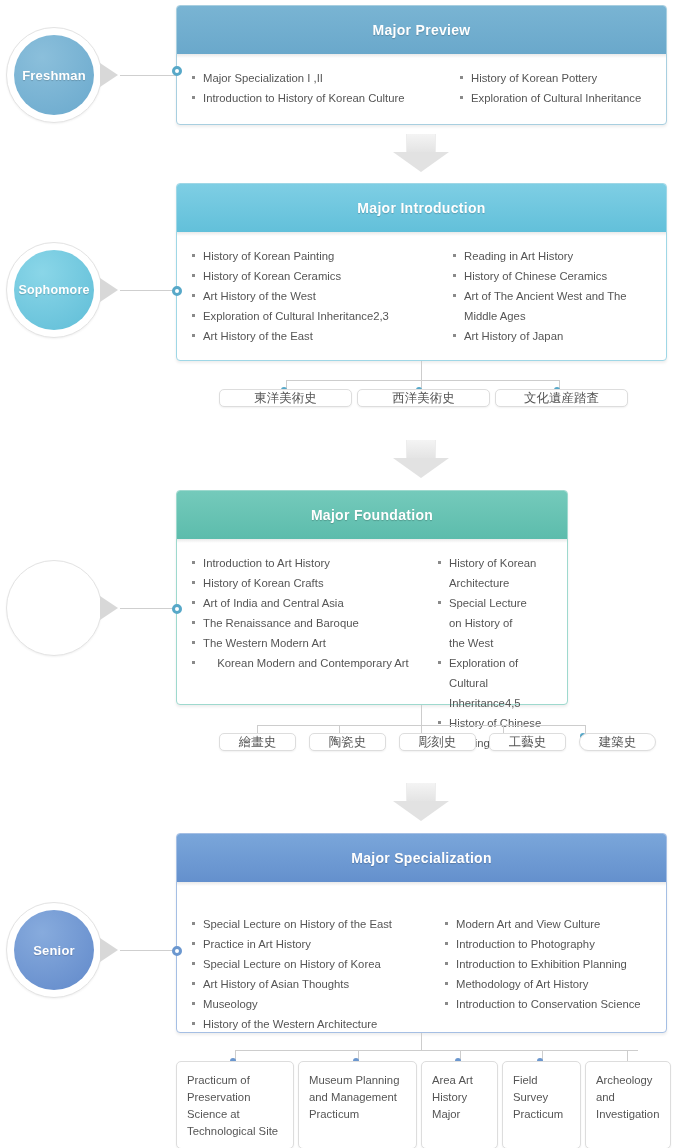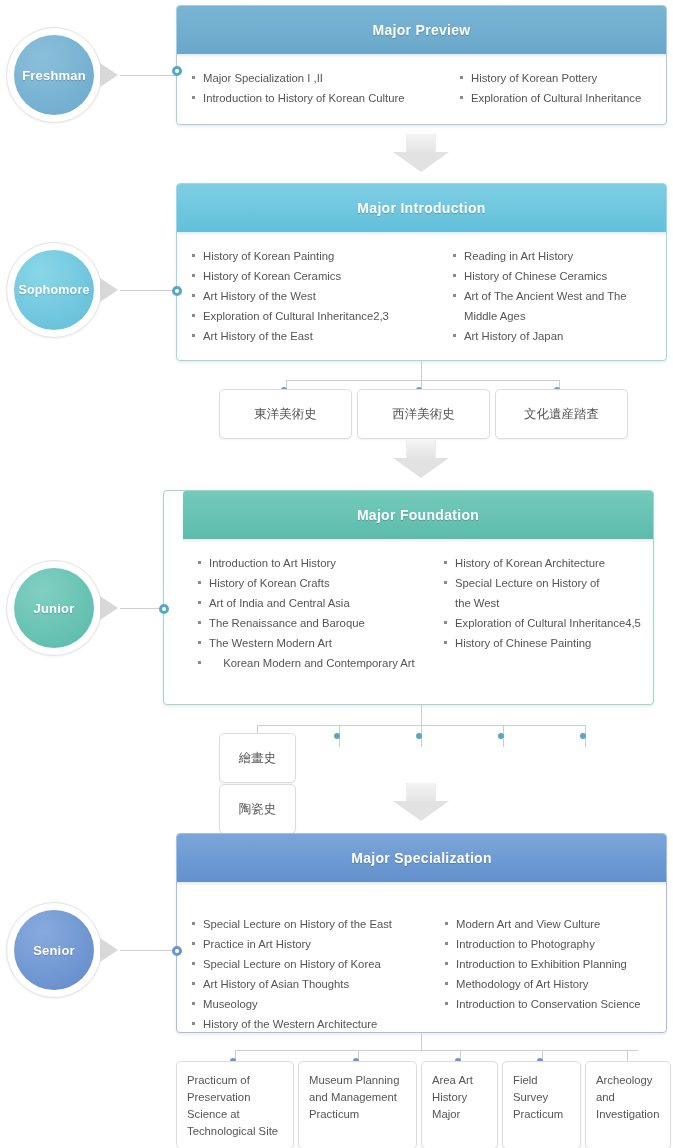--- a/index.html
+++ b/index.html
@@ -145,21 +145,21 @@
   .subrow { position: absolute; display: flex; }
   .subbox {
     background: #ffffff;
     border: 1px solid #dddddd;
     border-radius: 5px;
     box-shadow: 0 1px 2px rgba(0,0,0,0.06);
     display: flex; align-items: center; justify-content: center;
     color: #555555;
     text-align: center;
   }
-  .subbox.cjk { font-size: 12.5px; height: 50px; }
+  .subbox.cjk { font-size: 12.5px; height: 18px; }
   .subbox.text {
     font-size: 11.3px;
     line-height: 17px;
     align-items: flex-start;
     justify-content: flex-start;
     text-align: left;
     padding: 10px 8px 8px 10px;
     height: 88px;
   }
 </style>
@@ -254,26 +254,25 @@
       <span>文化遺産踏査</span>
     </div>
   </div>
 
   <div class="bigarrow" style="left:393px; top:440px;">
     <div class="shaft"></div>
     <div class="head"></div>
   </div>
 
   <div class="badge" style="left:6px; top:560px;">
-    <div class="badge-inner" style="background:radial-gradient(circle at 35% 28%, #80d0c2, #57b9a9);">Junior</div>
     <div class="badge-arrow"></div>
   </div>
   <div class="badge-line" style="left:120px; top:608px; width:56px;"></div>
 
-  <div class="panel" style="left:163px; top:490px; width:491px; height:215px; border-color:#9ed9ce;padding-left:19px;">
+  <div class="panel" style="left:176px; top:490px; width:392px; height:215px; border-color:#9ed9ce;">
     <div class="panel-head" style="background:linear-gradient(#74cabb,#5cbcac);">
       <span>Major Foundation</span>
     </div>
     <div class="panel-dot" style="top:113px;"></div>
     <div class="panel-body" style="padding-top:14px;">
       <div class="col" style="flex:0 0 240px;">
         <ul class="courses">
           <li>Introduction to Art History</li>
           <li>History of Korean Crafts</li>
           <li>Art of India and Central Asia</li>
@@ -301,21 +300,21 @@
     <div class="v" style="left:421px; top:20px; height:22px;"></div>
     <div class="v" style="left:503px; top:20px; height:22px;"></div>
     <div class="v" style="left:585px; top:20px; height:22px;"></div>
     <div class="node-dot" style="left:257px; top:28px;"></div>
     <div class="node-dot" style="left:339px; top:28px;"></div>
     <div class="node-dot" style="left:421px; top:28px;"></div>
     <div class="node-dot" style="left:503px; top:28px;"></div>
     <div class="node-dot" style="left:585px; top:28px;"></div>
   </div>
 
-  <div class="subrow" style="left:219px; top:733px; gap:1px;flex-direction:column;">
+  <div class="subrow" style="left:219px; top:733px; gap:13px;">
     <div class="subbox cjk" style="width:77px;">
       <span>繪畫史</span>
     </div>
     <div class="subbox cjk" style="width:77px;">
       <span>陶瓷史</span>
     </div>
     <div class="subbox cjk" style="width:77px;">
       <span>彫刻史</span>
     </div>
     <div class="subbox cjk" style="width:77px;">

